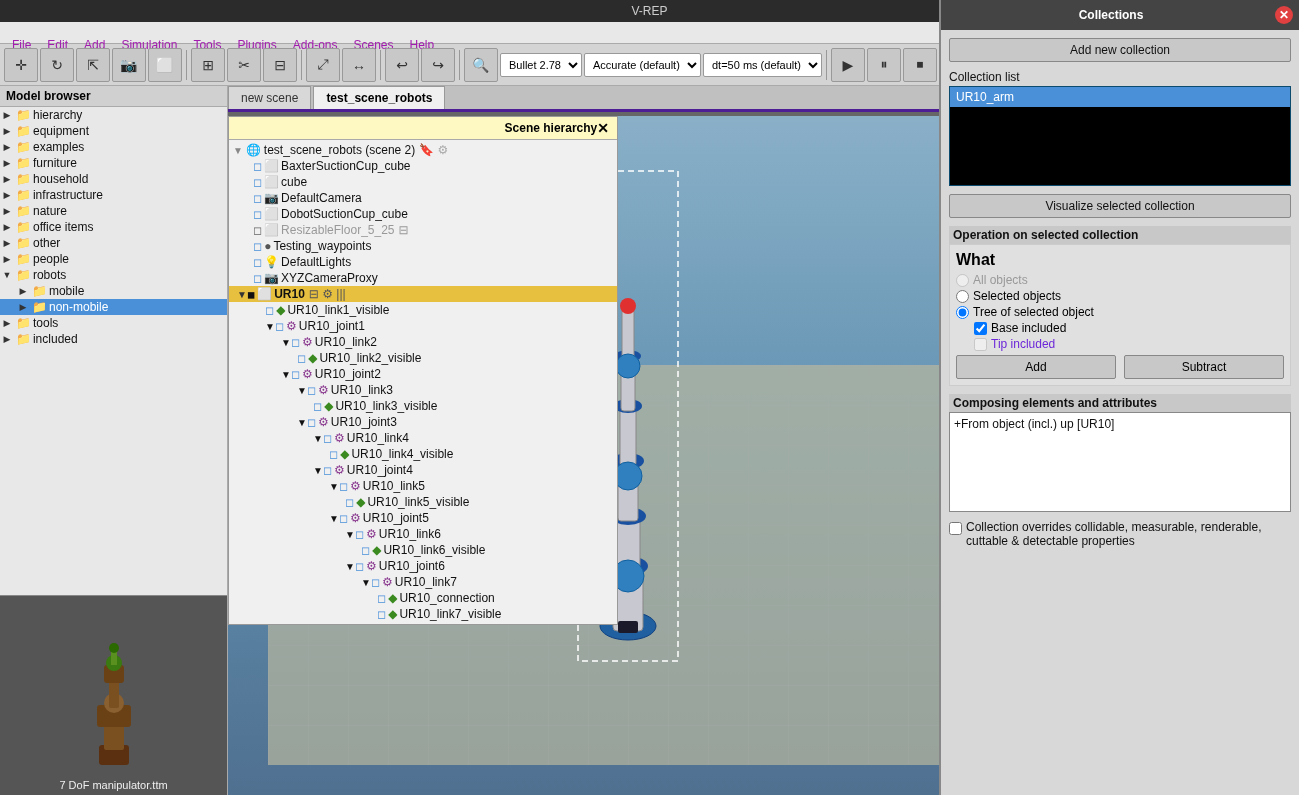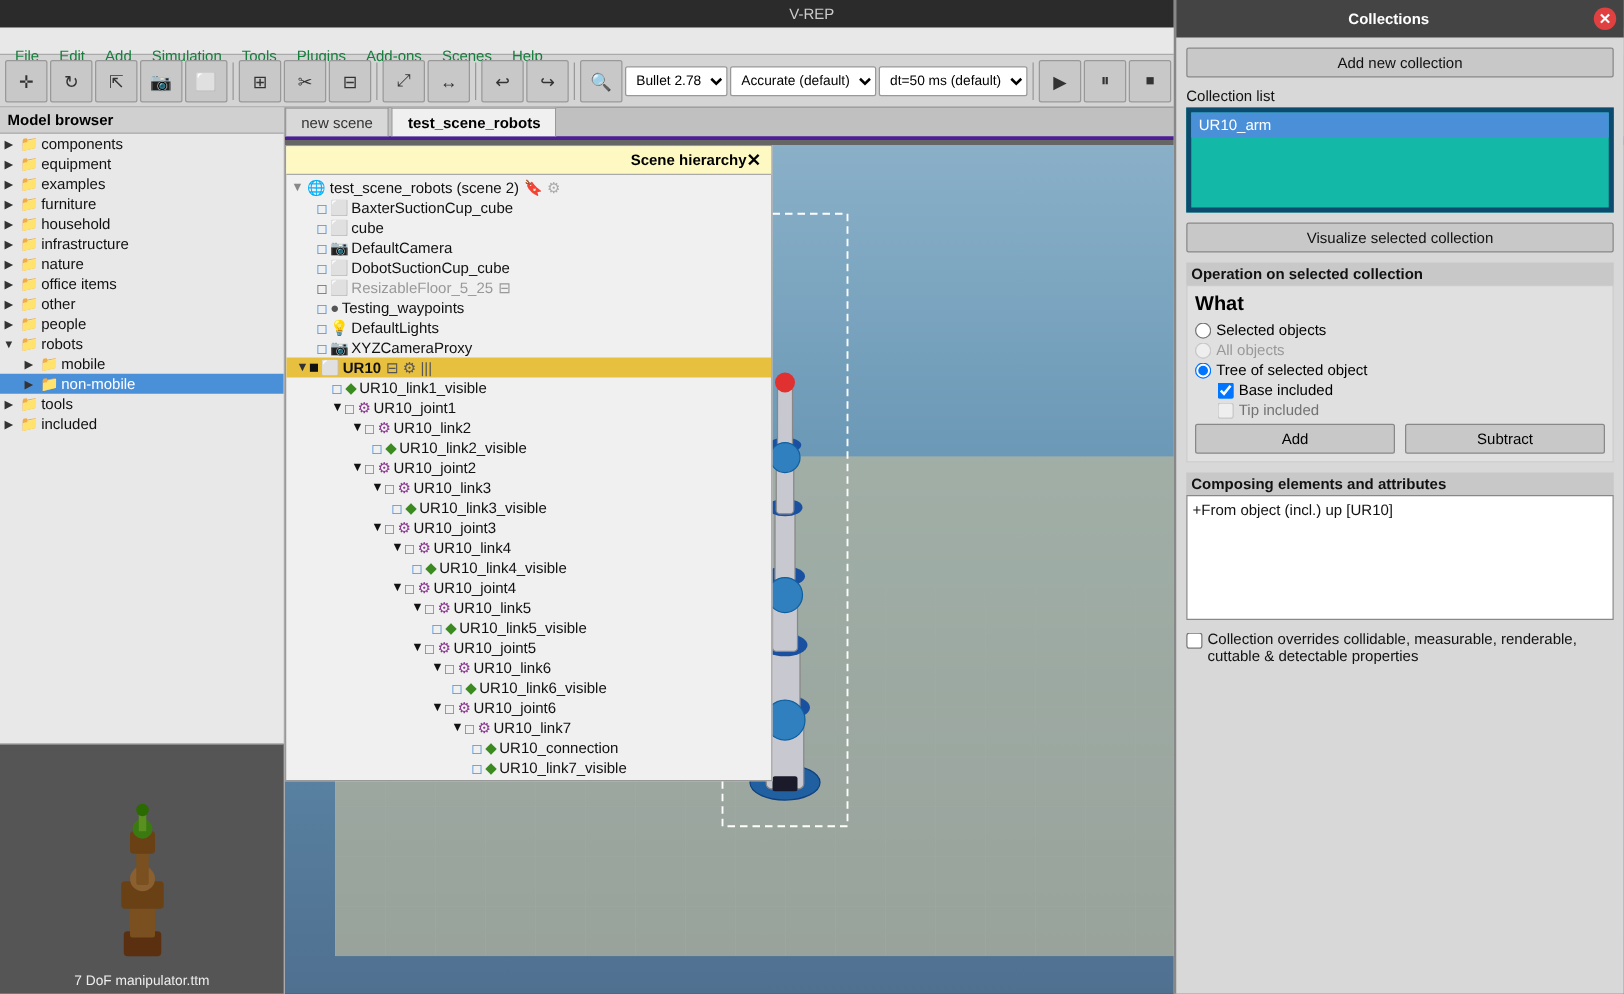--- a/index.html
+++ b/index.html
@@ -20,21 +20,21 @@
       background: #e8e8e8;
       display: flex;
       align-items: center;
       height: 22px;
       padding: 0 4px;
       border-bottom: 1px solid #aaa;
     }
     .menu-item {
       padding: 2px 8px;
       cursor: pointer;
-      color: #15803d;
+      color: #a21caf;
       font-size: 12px;
       margin-top: 24px;
     }
 
     
     #toolbar {
       background: #d4d4d4;
       display: flex;
       align-items: center;
       height: 42px;
@@ -251,23 +251,23 @@
       font-size: 12px;
       color: #111;
       text-align: center;
     }
     #collection-list-label {
       font-size: 12px;
       color: #111;
       margin-bottom: 2px;
     }
     #collection-list-box {
-      background: #14b8a6;
-      border: 4px solid #0c4a6e;
-      height: 84px;
+      background: #000000;
+      border: 1px solid #0c4a6e;
+      height: 100px;
     }
     .collection-list-item {
       padding: 3px 6px;
       cursor: pointer;
       color: #111;
     }
     .collection-list-item.selected {
       background: #4a90d9;
       color: #fff;
     }
@@ -397,21 +397,21 @@
 
 <div id="main">
 
   <div id="left-panel">
     <div id="model-browser-title">Model browser</div>
     <div id="tree-area">
 
     <div class="tree-item">
           <span class="expand-btn">▶</span>
           <span class="folder-icon">📁</span>
-          <span>components</span>
+          <span>hierarchy</span>
         </div>
         <div class="tree-item">
           <span class="expand-btn">▶</span>
           <span class="folder-icon">📁</span>
           <span>equipment</span>
         </div>
         <div class="tree-item">
           <span class="expand-btn">▶</span>
           <span class="folder-icon">📁</span>
           <span>examples</span>
@@ -737,38 +737,38 @@
       </div>
 
       <button id="visualize-btn">Visualize selected collection</button>
 
       <div>
         <div class="section-label">Operation on selected collection</div>
         <div class="op-section">
           <div class="what-label">What</div>
 
           <div class="radio-row">
+            <input type="radio" name="what" id="all_objects" disabled="" style="">
+            <label for="all_objects" style="color:#999;">All objects</label>
+          </div>
+          <div class="radio-row">
             <input type="radio" name="what" id="selected_objects" style="">
             <label for="selected_objects">Selected objects</label>
-          </div>
-          <div class="radio-row">
-            <input type="radio" name="what" id="all_objects" disabled="" style="">
-            <label for="all_objects" style="color:#999;">All objects</label>
           </div>
           <div class="radio-row">
             <input type="radio" name="what" id="tree_of_selected" checked="" style="">
             <label for="tree_of_selected">Tree of selected object</label>
           </div>
           <div class="checkbox-row">
             <input type="checkbox" id="base_included" checked="" style="">
             <label for="base_included">Base included</label>
           </div>
           <div class="checkbox-row">
             <input type="checkbox" id="tip_included" disabled="" style="">
-            <label for="tip_included" style="color:#737373;">Tip included</label>
+            <label for="tip_included" style="color:#6d28d9;">Tip included</label>
           </div>
 
           <div class="btn-row">
             <button class="action-btn">Add</button>
             <button class="action-btn">Subtract</button>
           </div>
         </div>
       </div>
 
       <div>

